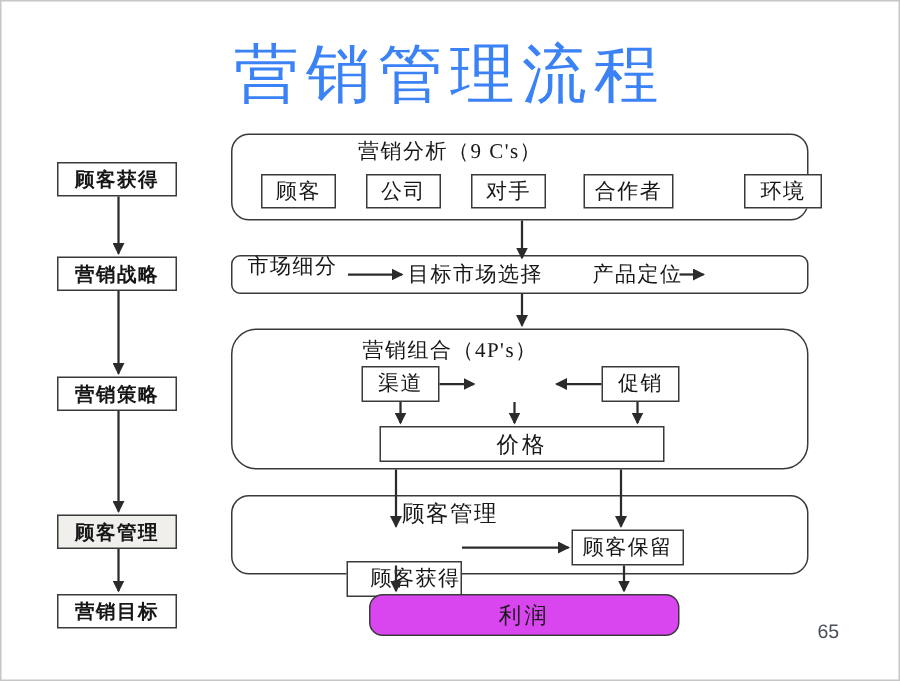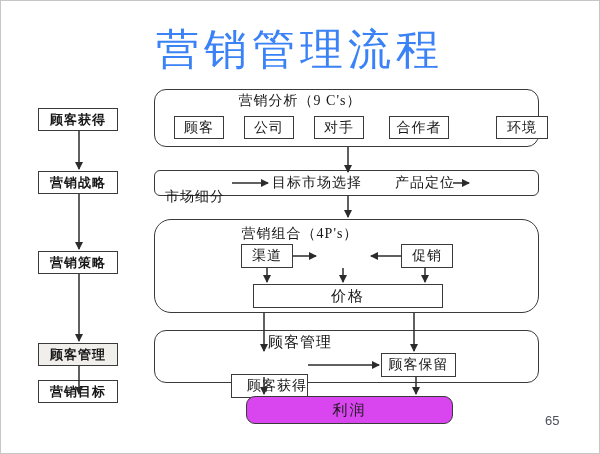--- a/index.html
+++ b/index.html
@@ -121,21 +121,21 @@
   </div>
   <div class="box left-box" style="top:170px;">
     <span>营销战略</span>
   </div>
   <div class="box left-box" style="top:250px;">
     <span>营销策略</span>
   </div>
   <div class="box left-box shaded" style="top:342px;">
     <span>顾客管理</span>
   </div>
-  <div class="box left-box" style="top:379px;justify-content:center;">
+  <div class="box left-box" style="top:395px;justify-content:center;">
     <span>营销目标</span>
   </div>
 
   <div class="panel" style="top:88px; height:58px; border-radius:12px;"></div>
   <div class="panel-title" style="top:91px;">营销分析（9 C's）</div>
   <div class="box" style="left:173px; top:115px; width:50px; height:23px;">
     <span>顾客</span>
   </div>
   <div class="box" style="left:243px; top:115px; width:50px; height:23px;">
     <span>公司</span>
@@ -144,21 +144,21 @@
     <span>对手</span>
   </div>
   <div class="box" style="left:388px; top:115px; width:60px; height:23px;">
     <span>合作者</span>
   </div>
   <div class="box" style="left:468px; top:115px; width:52px; height:23px;margin-left:27px;">
     <span>环境</span>
   </div>
 
   <div class="panel" style="top:169px; height:26px; border-radius:6px;"></div>
-  <div class="flow-label" style="left:164px; top:187px;text-align:right;">市场细分</div>
+  <div class="flow-label" style="left:164px; top:168px;text-align:right;">市场细分</div>
   <div class="flow-label" style="left:271px; top:173px;">目标市场选择</div>
   <div class="flow-label" style="left:394px; top:173px;">产品定位</div>
 
   <div class="panel" style="top:218px; height:94px; border-radius:17px;"></div>
   <div class="panel-title" style="top:224px;">营销组合（4P's）</div>
   <div class="box" style="left:240px; top:243px; width:52px; height:24px;">
     <span>渠道</span>
   </div>
   <div class="box" style="left:400px; top:243px; width:52px; height:24px;">
     <span>促销</span>

